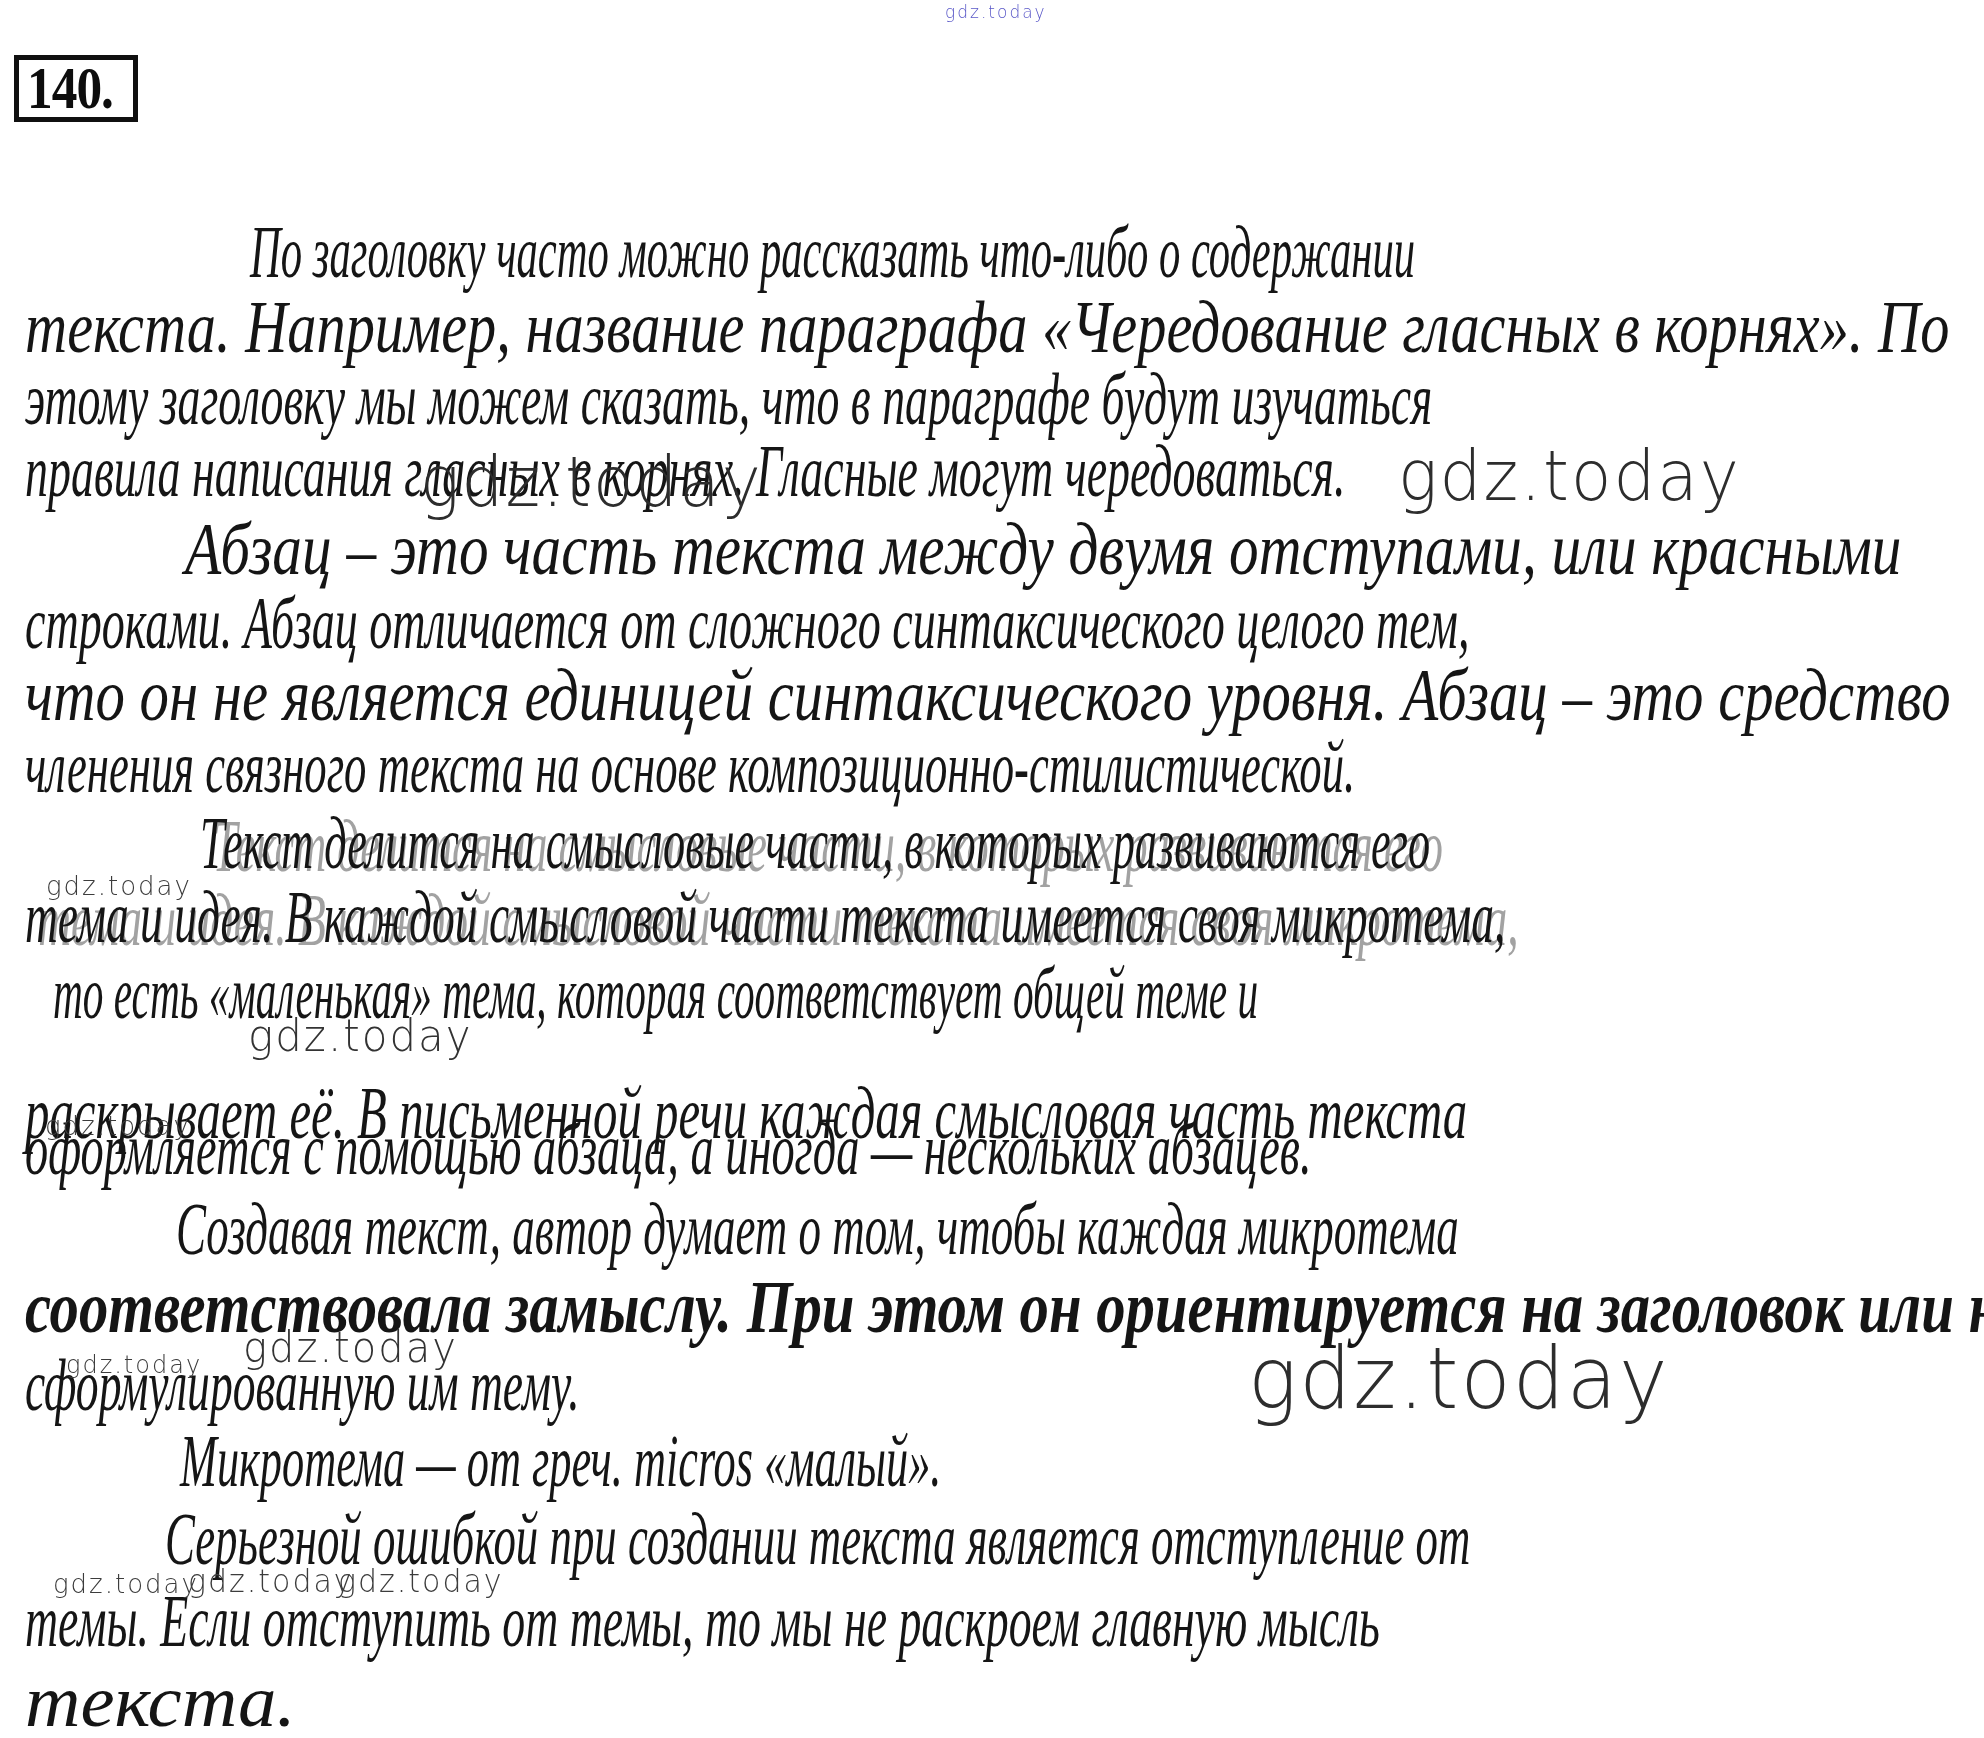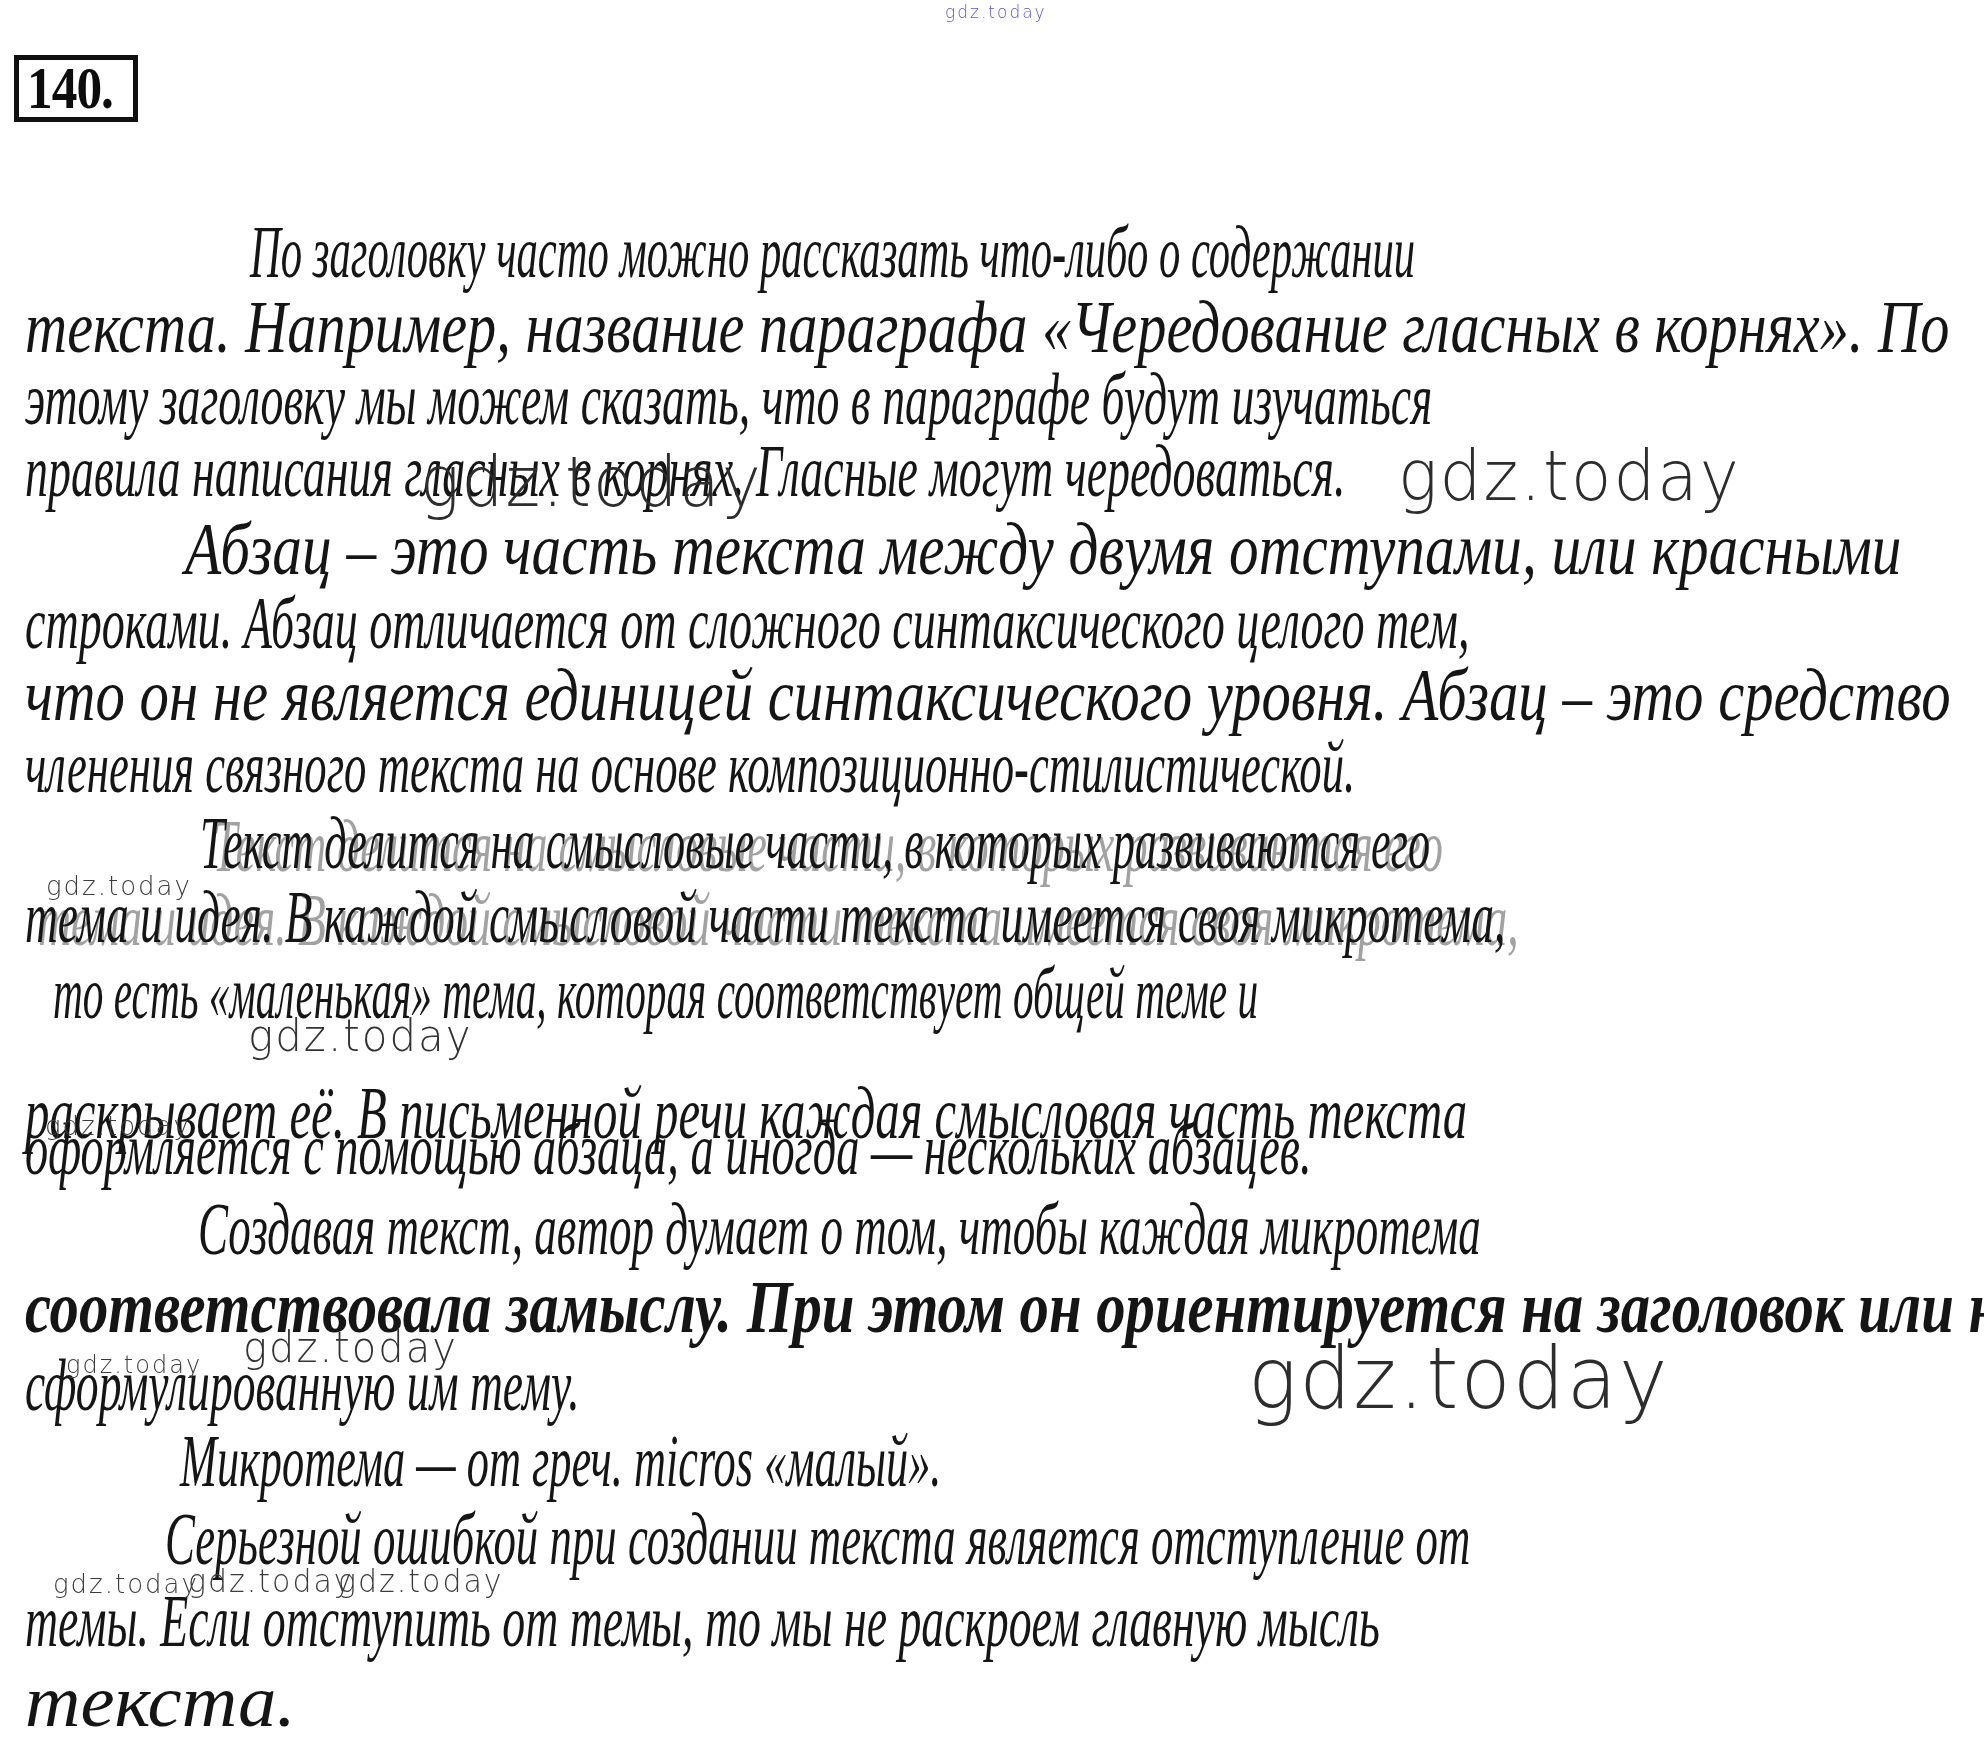--- a/index.html
+++ b/index.html
@@ -73,21 +73,21 @@
       <div class="tline" style="top: 434px; left: 25px; width: 1320px;"><span class="ltxt" style="transform: scale(0.741, 1.2);">правила написания гласных в корнях. Гласные могут чередоваться.</span></div>
       <div class="tline" style="top: 512px; left: 185px; width: 1717px;"><span class="ltxt" style="transform: scale(0.955, 1.2);">Абзац – это часть текста между двумя отступами, или красными</span></div>
       <div class="tline" style="top: 586px; left: 25px; width: 1445px;"><span class="ltxt" style="transform: scale(0.743, 1.2);">строками. Абзац отличается от сложного синтаксического целого тем,</span></div>
       <div class="tline" style="top: 658px; left: 25px; width: 1925px;"><span class="ltxt" style="transform: scale(0.948, 1.2);">что он не является единицей синтаксического уровня. Абзац – это средство</span></div>
       <div class="tline" style="top: 730px; left: 25px; width: 1330px;"><span class="ltxt" style="transform: scale(0.721, 1.2);">членения связного текста на основе композиционно-стилистической.</span></div>
       <div class="tline ghost" style="top: 806px; left: 200px; width: 1230px;"><span class="ltxt" style="transform: scale(0.714, 1.2);">Текст делится на смысловые части, в которых развиваются его</span></div>
       <div class="tline ghost" style="top: 880px; left: 25px; width: 1480px;"><span class="ltxt" style="transform: scale(0.734, 1.2);">тема и идея. В каждой смысловой части текста имеется своя микротема,</span></div>
       <div class="tline" style="top: 956px; left: 25px; width: 1205px; margin-left: 28px;"><span class="ltxt" style="transform: scale(0.666, 1.2);">то есть «маленькая» тема, которая соответствует общей теме и</span></div>
       <div class="tline" style="top: 1076px; left: 25px; width: 1443px;"><span class="ltxt" style="transform: scale(0.787, 1.2);">раскрывает её. В письменной речи каждая смысловая часть текста</span></div>
       <div class="tline" style="top: 1112px; left: 25px; width: 1287px; text-decoration: underline;"><span class="ltxt" style="transform: scale(0.748, 1.2);">оформляется с помощью абзаца, а иногда — нескольких абзацев.</span></div>
-      <div class="tline" style="top: 1192px; left: 198px; width: 1282px; font-style: italic;"><span class="ltxt" style="transform: scale(0.726, 1.2);">Создавая текст, автор думает о том, чтобы каждая микротема</span></div>
+      <div class="tline" style="top: 1192px; left: 176px; width: 1282px; font-style: italic;"><span class="ltxt" style="transform: scale(0.726, 1.2);">Создавая текст, автор думает о том, чтобы каждая микротема</span></div>
       <div class="tline" style="top: 1270px; left: 25px; width: 1925px; font-weight: bold;"><span class="ltxt" style="transform: scale(0.947, 1.2);">соответствовала замыслу. При этом он ориентируется на заголовок или на</span></div>
       <div class="tline" style="top: 1348px; left: 25px; width: 555px;"><span class="ltxt" style="transform: scale(0.735, 1.2);">сформулированную им тему.</span></div>
       <div class="tline" style="top: 1424px; left: 180px; width: 762px;"><span class="ltxt" style="transform: scale(0.715, 1.2);">Микротема — от греч. micros «малый».</span></div>
       <div class="tline" style="top: 1502px; left: 165px; width: 1305px; text-align: right;"><span class="ltxt" style="transform: scale(0.723, 1.2);">Серьезной ошибкой при создании текста является отступление от</span></div>
       <div class="tline" style="top: 1584px; left: 25px; width: 1355px;"><span class="ltxt" style="transform: scale(0.738, 1.2);">темы. Если отступить от темы, то мы не раскроем главную мысль</span></div>
       <div class="tline" style="top: 1664px; left: 25px; width: 270px;"><span class="ltxt" style="transform: scale(1.239, 1.2);">текста.</span></div>
     </div>
   <div id="wm-layer">
       <div class="wm" style="left: 945px; top: 3px; font-size: 17px; color: rgb(90, 88, 200);">gdz.today</div>
       <div class="wm" style="left: 420px; top: 448px; font-size: 66px; color: rgb(45, 45, 45);">gdz.today</div>

